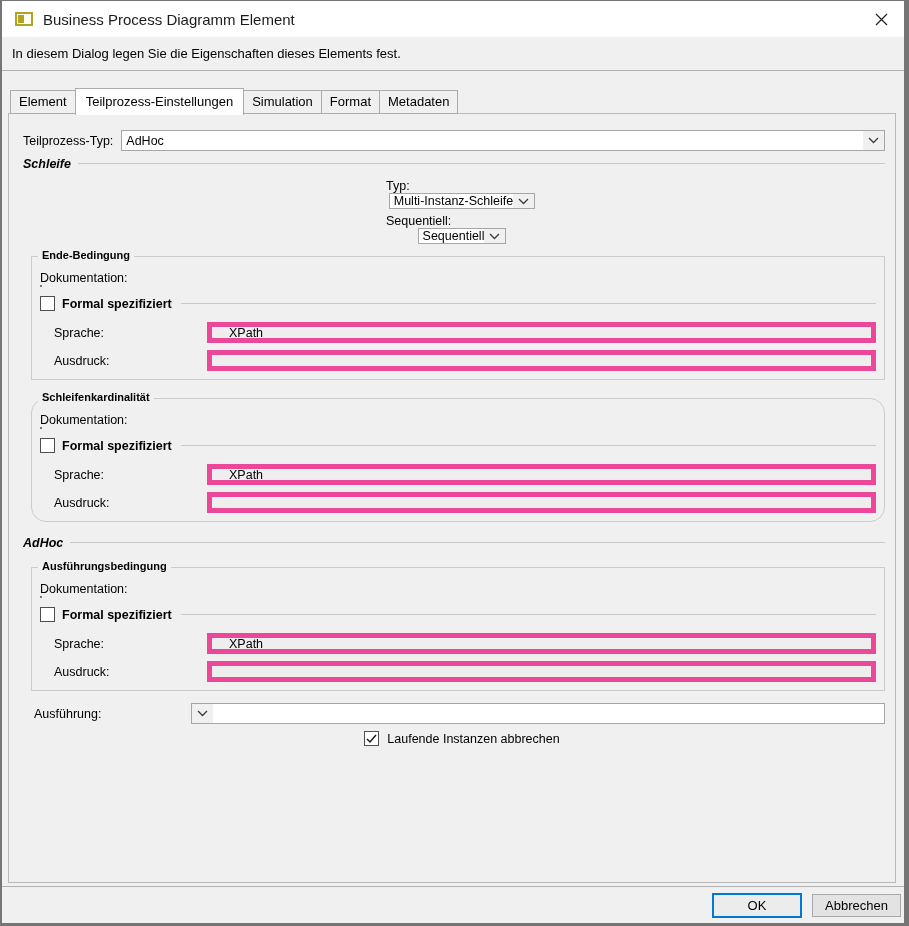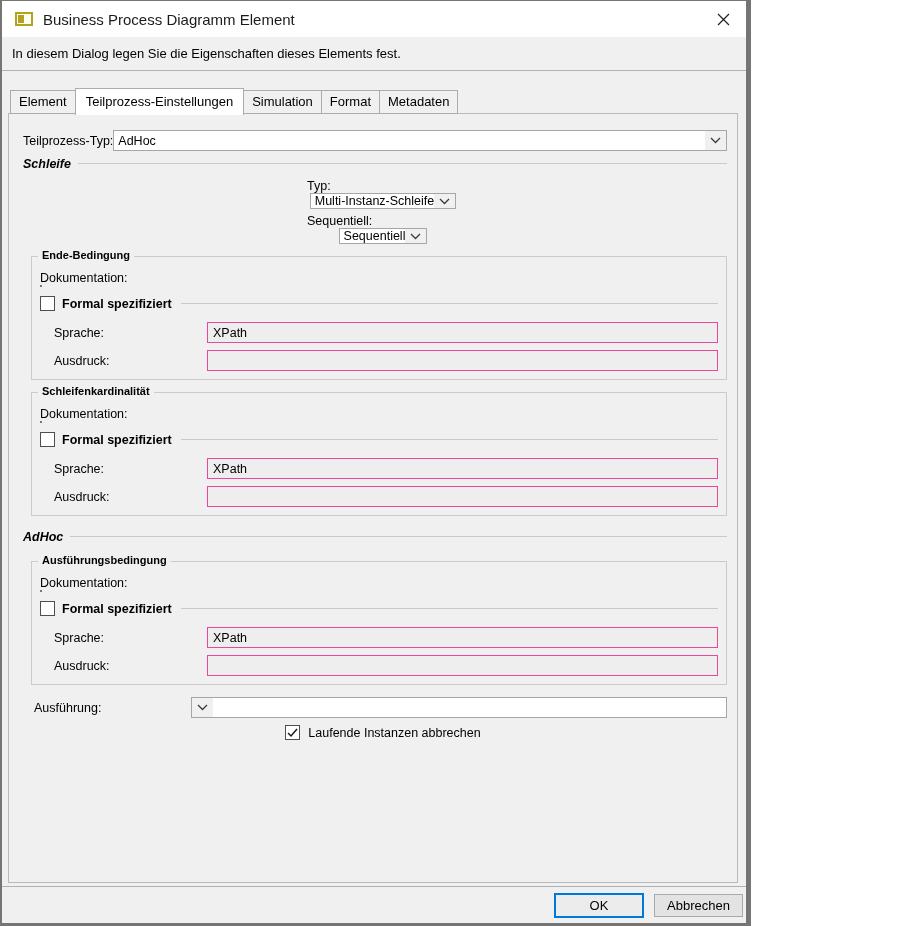--- a/index.html
+++ b/index.html
@@ -1,20 +1,20 @@
 <!DOCTYPE html>
 <html><head>
 <meta charset="utf-8">
 <style>
   * { margin:0; padding:0; box-sizing:border-box; }
   html,body { width:909px; height:926px; background:#fff; }
   body { font-family:"Liberation Sans", sans-serif; color:#000; }
 
   .dialog{
-    width:751px; height:926px;
+    width:909px; height:926px;
     border-style:solid; border-color:#757575;
     border-width:1px 5px 3px 2px;
     background:#f0f0f0;
     display:flex; flex-direction:column;
   }
 
   
   .titlebar{
     flex:none; height:36px; background:#ffffff;
     display:flex; align-items:center; padding:0 12px 0 13px;
@@ -52,21 +52,21 @@
 
   .panel{
     position:relative; z-index:1; margin-top:-1px;
     height:770px; border:1px solid #b9b9b9; background:#f0f0f0;
     padding:16px 10px 0 14px; overflow:hidden;
   }
 
   .row{ display:flex; align-items:center; }
   .lbl{ font-size:12.5px; white-space:nowrap; flex:none; }
 
-  .row-tp .lbl{ min-width:90px; padding-right:0; }
+  .row-tp .lbl{ min-width:90px; padding-right:8px; }
   .row-field{ padding-left:16px; margin-bottom:5px;flex-direction:column; }
   .row-field .lbl{ width:152px; }
 
   .combo{
     flex:1; height:21px; background:#fff; border:1px solid #a6a6a6;
     display:flex; align-items:center;
   }
   .combo .val{ flex:1; font-size:12.5px; padding-left:4px; white-space:nowrap; overflow:hidden; }
   .combo .btn{ width:21px; align-self:stretch; background:#f0f0f0;
     display:flex; align-items:center; justify-content:center; flex:none; }
@@ -77,43 +77,43 @@
   .sec-adhoc{ margin-top:13px; }
 
   .group{
     border:1px solid #cbcbcb; margin-left:8px; position:relative;
     padding:7px 8px 8px;
   }
   .group-title{
     position:absolute; top:-8px; left:6px; background:#f0f0f0;
     padding:0 4px; font-weight:bold; font-size:11px; white-space:nowrap;
   }
-  .g1{ margin-top:12px; } .g2{ margin-top:12px; } .g3{ margin-top:17px; }
+  .g1{ margin-top:12px; } .g2{ margin-top:18px;border-radius:15px; } .g3{ margin-top:17px; }
 
   .doc-row{ display:flex; align-items:flex-start; margin-top:5px;flex-direction:column; }
   .doc-row .lbl{ width:152px; padding-top:2px; }
   .textarea{ flex:1; height:56px; background:#ffffff; border:1px solid #767676; }
 
   .formal-row{ display:flex; align-items:center; margin-top:9px; height:15px; }
   .formal-row .rule{ flex:1; height:1px; background:#c9c9c9; margin-left:9px; }
   .formal-row .blbl{ font-size:12.5px; font-weight:bold; margin-left:7px; white-space:nowrap; }
 
   .checkbox{
     width:15px; height:15px; background:#fff; border:1px solid #4e4e4e;
     display:flex; align-items:center; justify-content:center; flex:none;
   }
   .checkbox svg{ display:block; }
 
   .sub-row{ display:flex; align-items:center; padding-left:14px; }
   .sub-row .lbl{ width:153px; }
   .sub-sprache{ margin-top:11px; }
   .sub-ausdruck{ margin-top:7px; }
   .input{
-    flex:1; height:21px; background:#eeeeee; border:1px solid #ec4899;
-    font-size:12.5px; display:flex; align-items:center; padding-left:5px;
+    flex:1; height:21px; background:#eeeeee; border:5px solid #ec4899;
+    font-size:12.5px; display:flex; align-items:center; padding-left:17px;
     white-space:nowrap; overflow:hidden;
   }
 
   .row-ausfuehrung{ margin-top:12px; }
   .row-ausfuehrung .lbl{ min-width:168px; padding-left:11px; }
 
   .check-row{ display:flex; align-items:center; margin-top:7px; padding-left:16px;justify-content:center; }
   .check-row .clbl{ font-size:12.5px; margin-left:8px; white-space:nowrap; }
 
   

